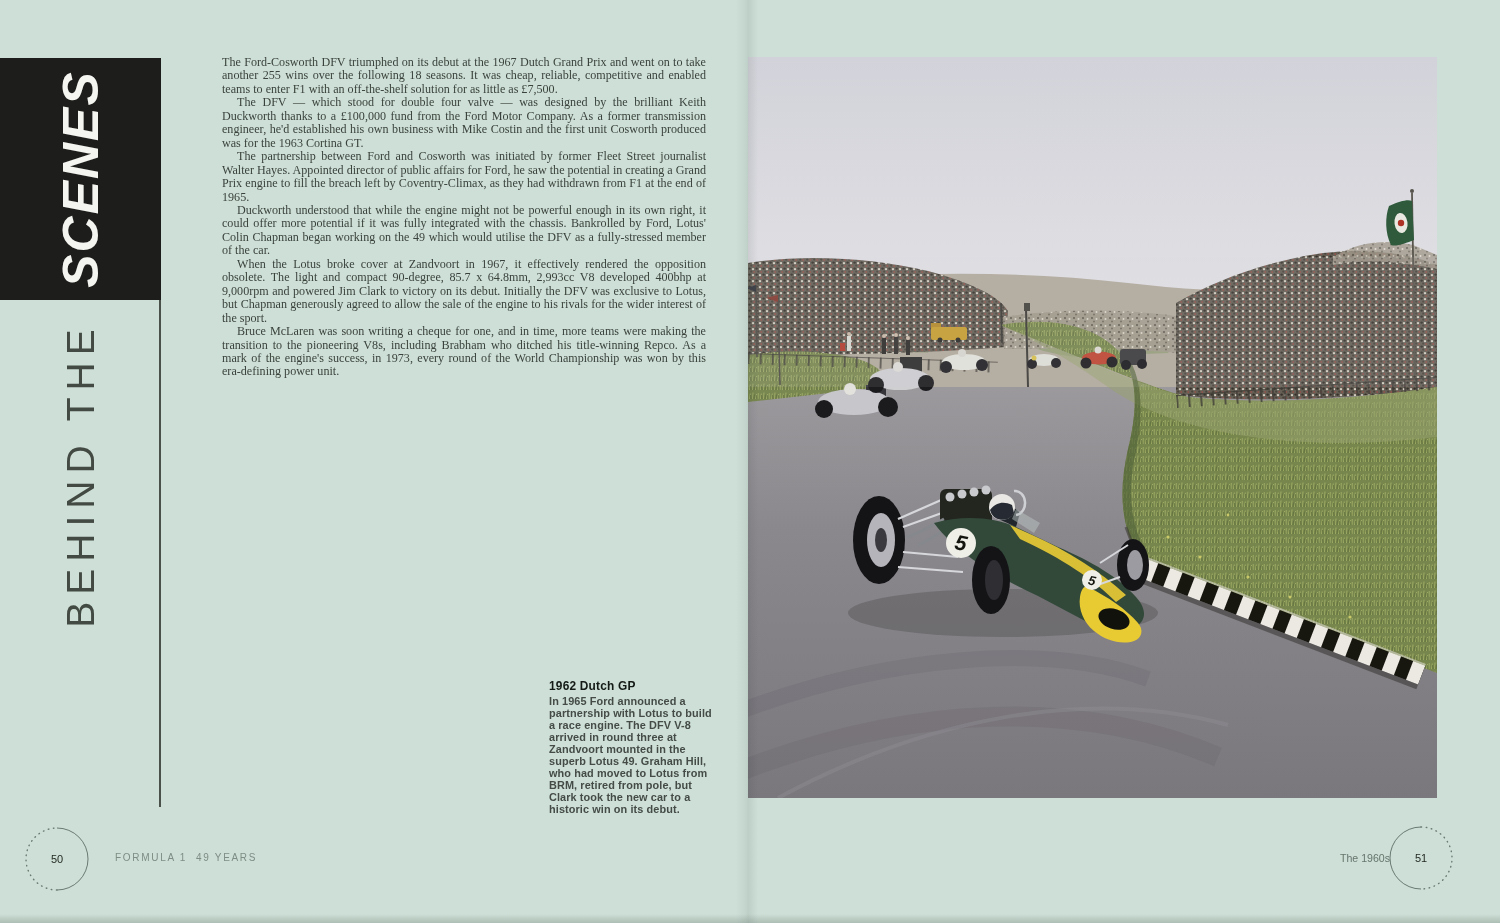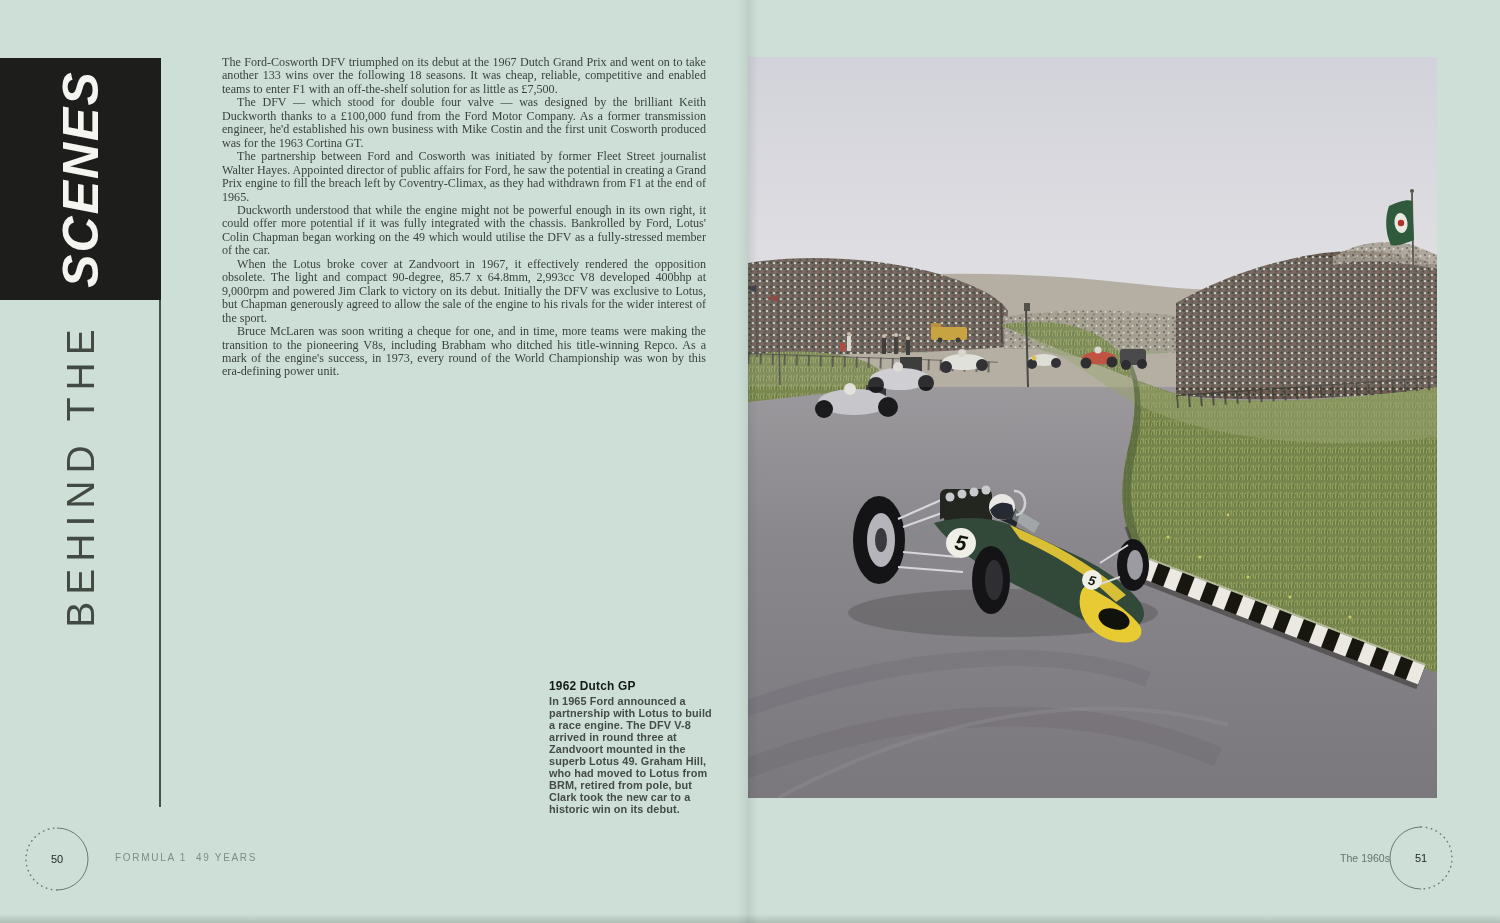--- a/index.html
+++ b/index.html
@@ -84,21 +84,21 @@
 
   <div class="banner">
     <span class="vtext">SCENES</span>
   </div>
   <div class="behind">
     <span class="vtext">BEHIND THE</span>
   </div>
   <div class="col-rule"></div>
 
   <div class="article">
-    <p>The Ford-Cosworth DFV triumphed on its debut at the 1967 Dutch Grand Prix and went on to take another 133 wins over the following 18 seasons. It was cheap, reliable, competitive and enabled teams to enter F1 with an off-the-shelf solution for as little as £7,500.</p>
+    <p>The Ford-Cosworth DFV triumphed on its debut at the 1967 Dutch Grand Prix and went on to take another 255 wins over the following 18 seasons. It was cheap, reliable, competitive and enabled teams to enter F1 with an off-the-shelf solution for as little as £7,500.</p>
     <p>The DFV — which stood for double four valve — was designed by the brilliant Keith Duckworth thanks to a £100,000 fund from the Ford Motor Company. As a former transmission engineer, he'd established his own business with Mike Costin and the first unit Cosworth produced was for the 1963 Cortina GT.</p>
     <p>The partnership between Ford and Cosworth was initiated by former Fleet Street journalist Walter Hayes. Appointed director of public affairs for Ford, he saw the potential in creating a Grand Prix engine to fill the breach left by Coventry-Climax, as they had withdrawn from F1 at the end of 1965.</p>
     <p>Duckworth understood that while the engine might not be powerful enough in its own right, it could offer more potential if it was fully integrated with the chassis. Bankrolled by Ford, Lotus' Colin Chapman began working on the 49 which would utilise the DFV as a fully-stressed member of the car.</p>
     <p>When the Lotus broke cover at Zandvoort in 1967, it effectively rendered the opposition obsolete. The light and compact 90-degree, 85.7 x 64.8mm, 2,993cc V8 developed 400bhp at 9,000rpm and powered Jim Clark to victory on its debut. Initially the DFV was exclusive to Lotus, but Chapman generously agreed to allow the sale of the engine to his rivals for the wider interest of the sport.</p>
     <p>Bruce McLaren was soon writing a cheque for one, and in time, more teams were making the transition to the pioneering V8s, including Brabham who ditched his title-winning Repco. As a mark of the engine's success, in 1973, every round of the World Championship was won by this era-defining power unit.</p>
   </div>
 
   <div class="caption">
     <h2>1962 Dutch GP</h2>
     <p>In 1965 Ford announced a partnership with Lotus to build a race engine. The DFV V-8 arrived in round three at Zandvoort mounted in the superb Lotus 49. Graham Hill, who had moved to Lotus from BRM, retired from pole, but Clark took the new car to a historic win on its debut.</p>

